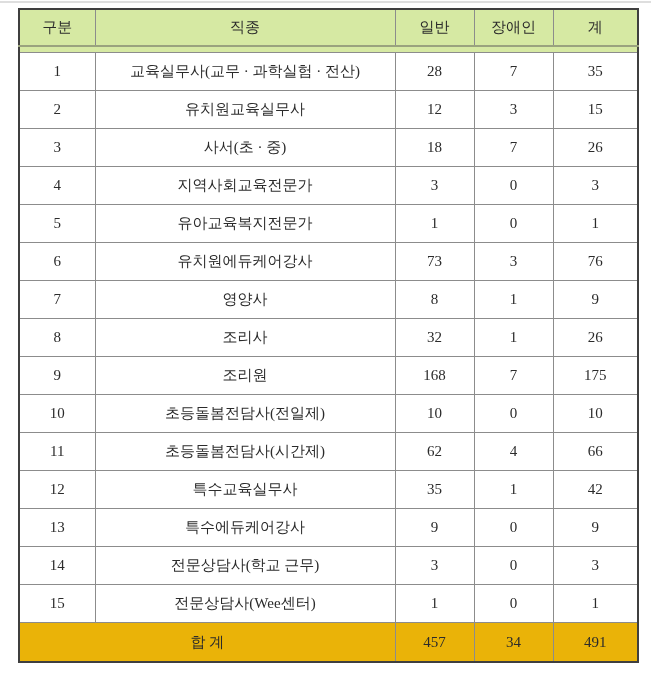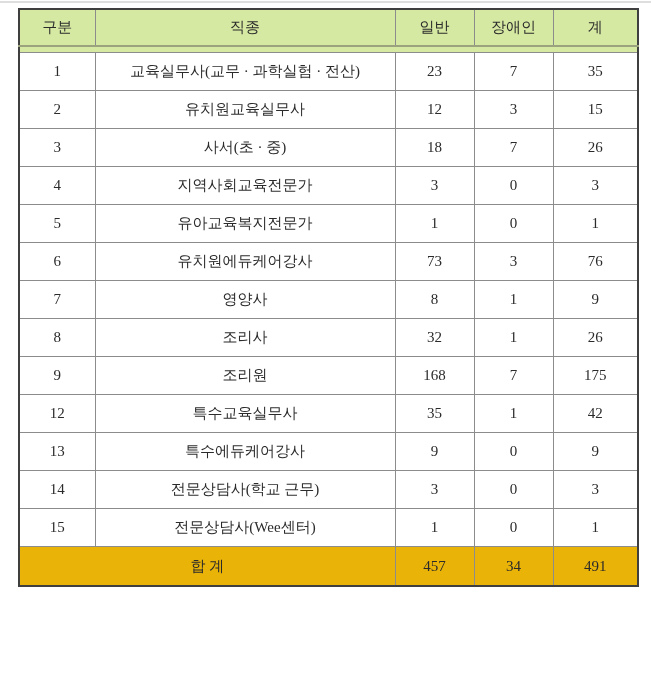--- a/index.html
+++ b/index.html
@@ -96,21 +96,21 @@
         <th>계</th>
       </tr>
       <tr>
         <td class="strip" colspan="5"></td>
       </tr>
     </thead>
     <tbody id="tbody">
         <tr>
           <td>1</td>
           <td>교육실무사(교무 · 과학실험 · 전산)</td>
-          <td>23</td>
+          <td>28</td>
           <td>7</td>
           <td>35</td>
         </tr>
         <tr>
           <td>2</td>
           <td>유치원교육실무사</td>
           <td>12</td>
           <td>3</td>
           <td>15</td>
         </tr>
@@ -155,20 +155,34 @@
           <td>32</td>
           <td>1</td>
           <td>26</td>
         </tr>
         <tr>
           <td>9</td>
           <td>조리원</td>
           <td>168</td>
           <td>7</td>
           <td>175</td>
+        </tr>
+        <tr>
+          <td>10</td>
+          <td>초등돌봄전담사(전일제)</td>
+          <td>10</td>
+          <td>0</td>
+          <td>10</td>
+        </tr>
+        <tr>
+          <td>11</td>
+          <td>초등돌봄전담사(시간제)</td>
+          <td>62</td>
+          <td>4</td>
+          <td>66</td>
         </tr>
         <tr>
           <td>12</td>
           <td>특수교육실무사</td>
           <td>35</td>
           <td>1</td>
           <td>42</td>
         </tr>
         <tr>
           <td>13</td>

